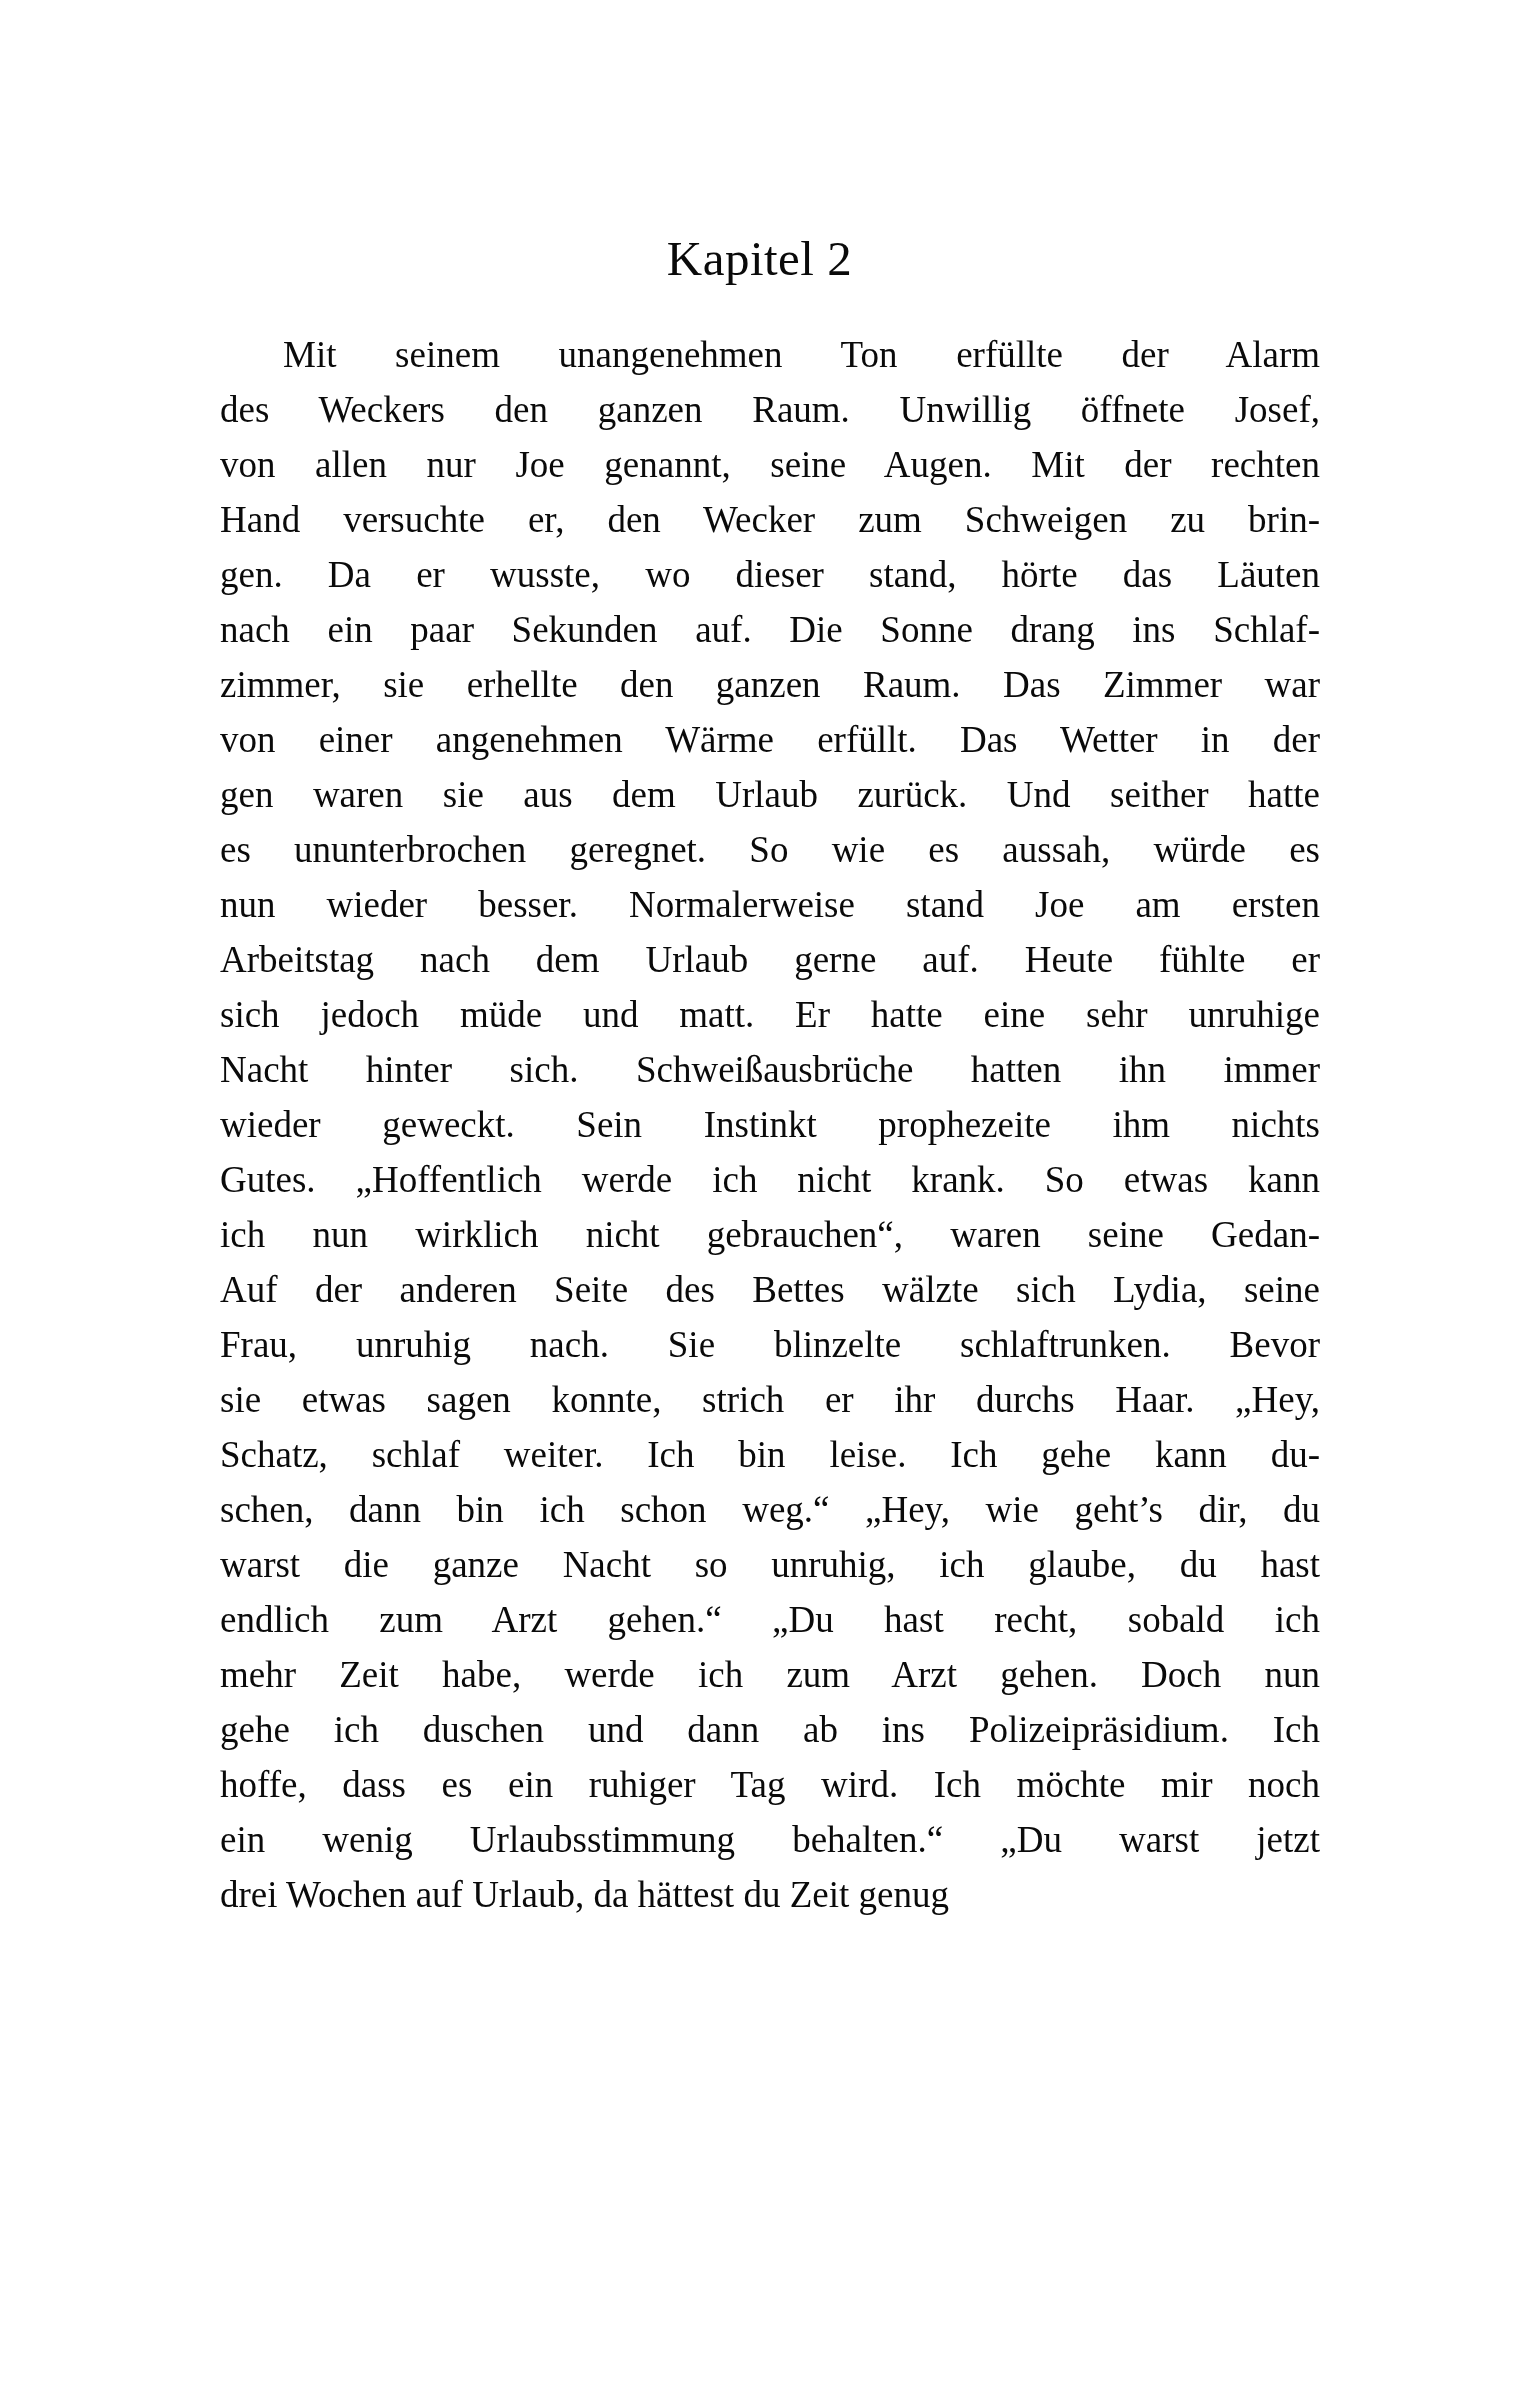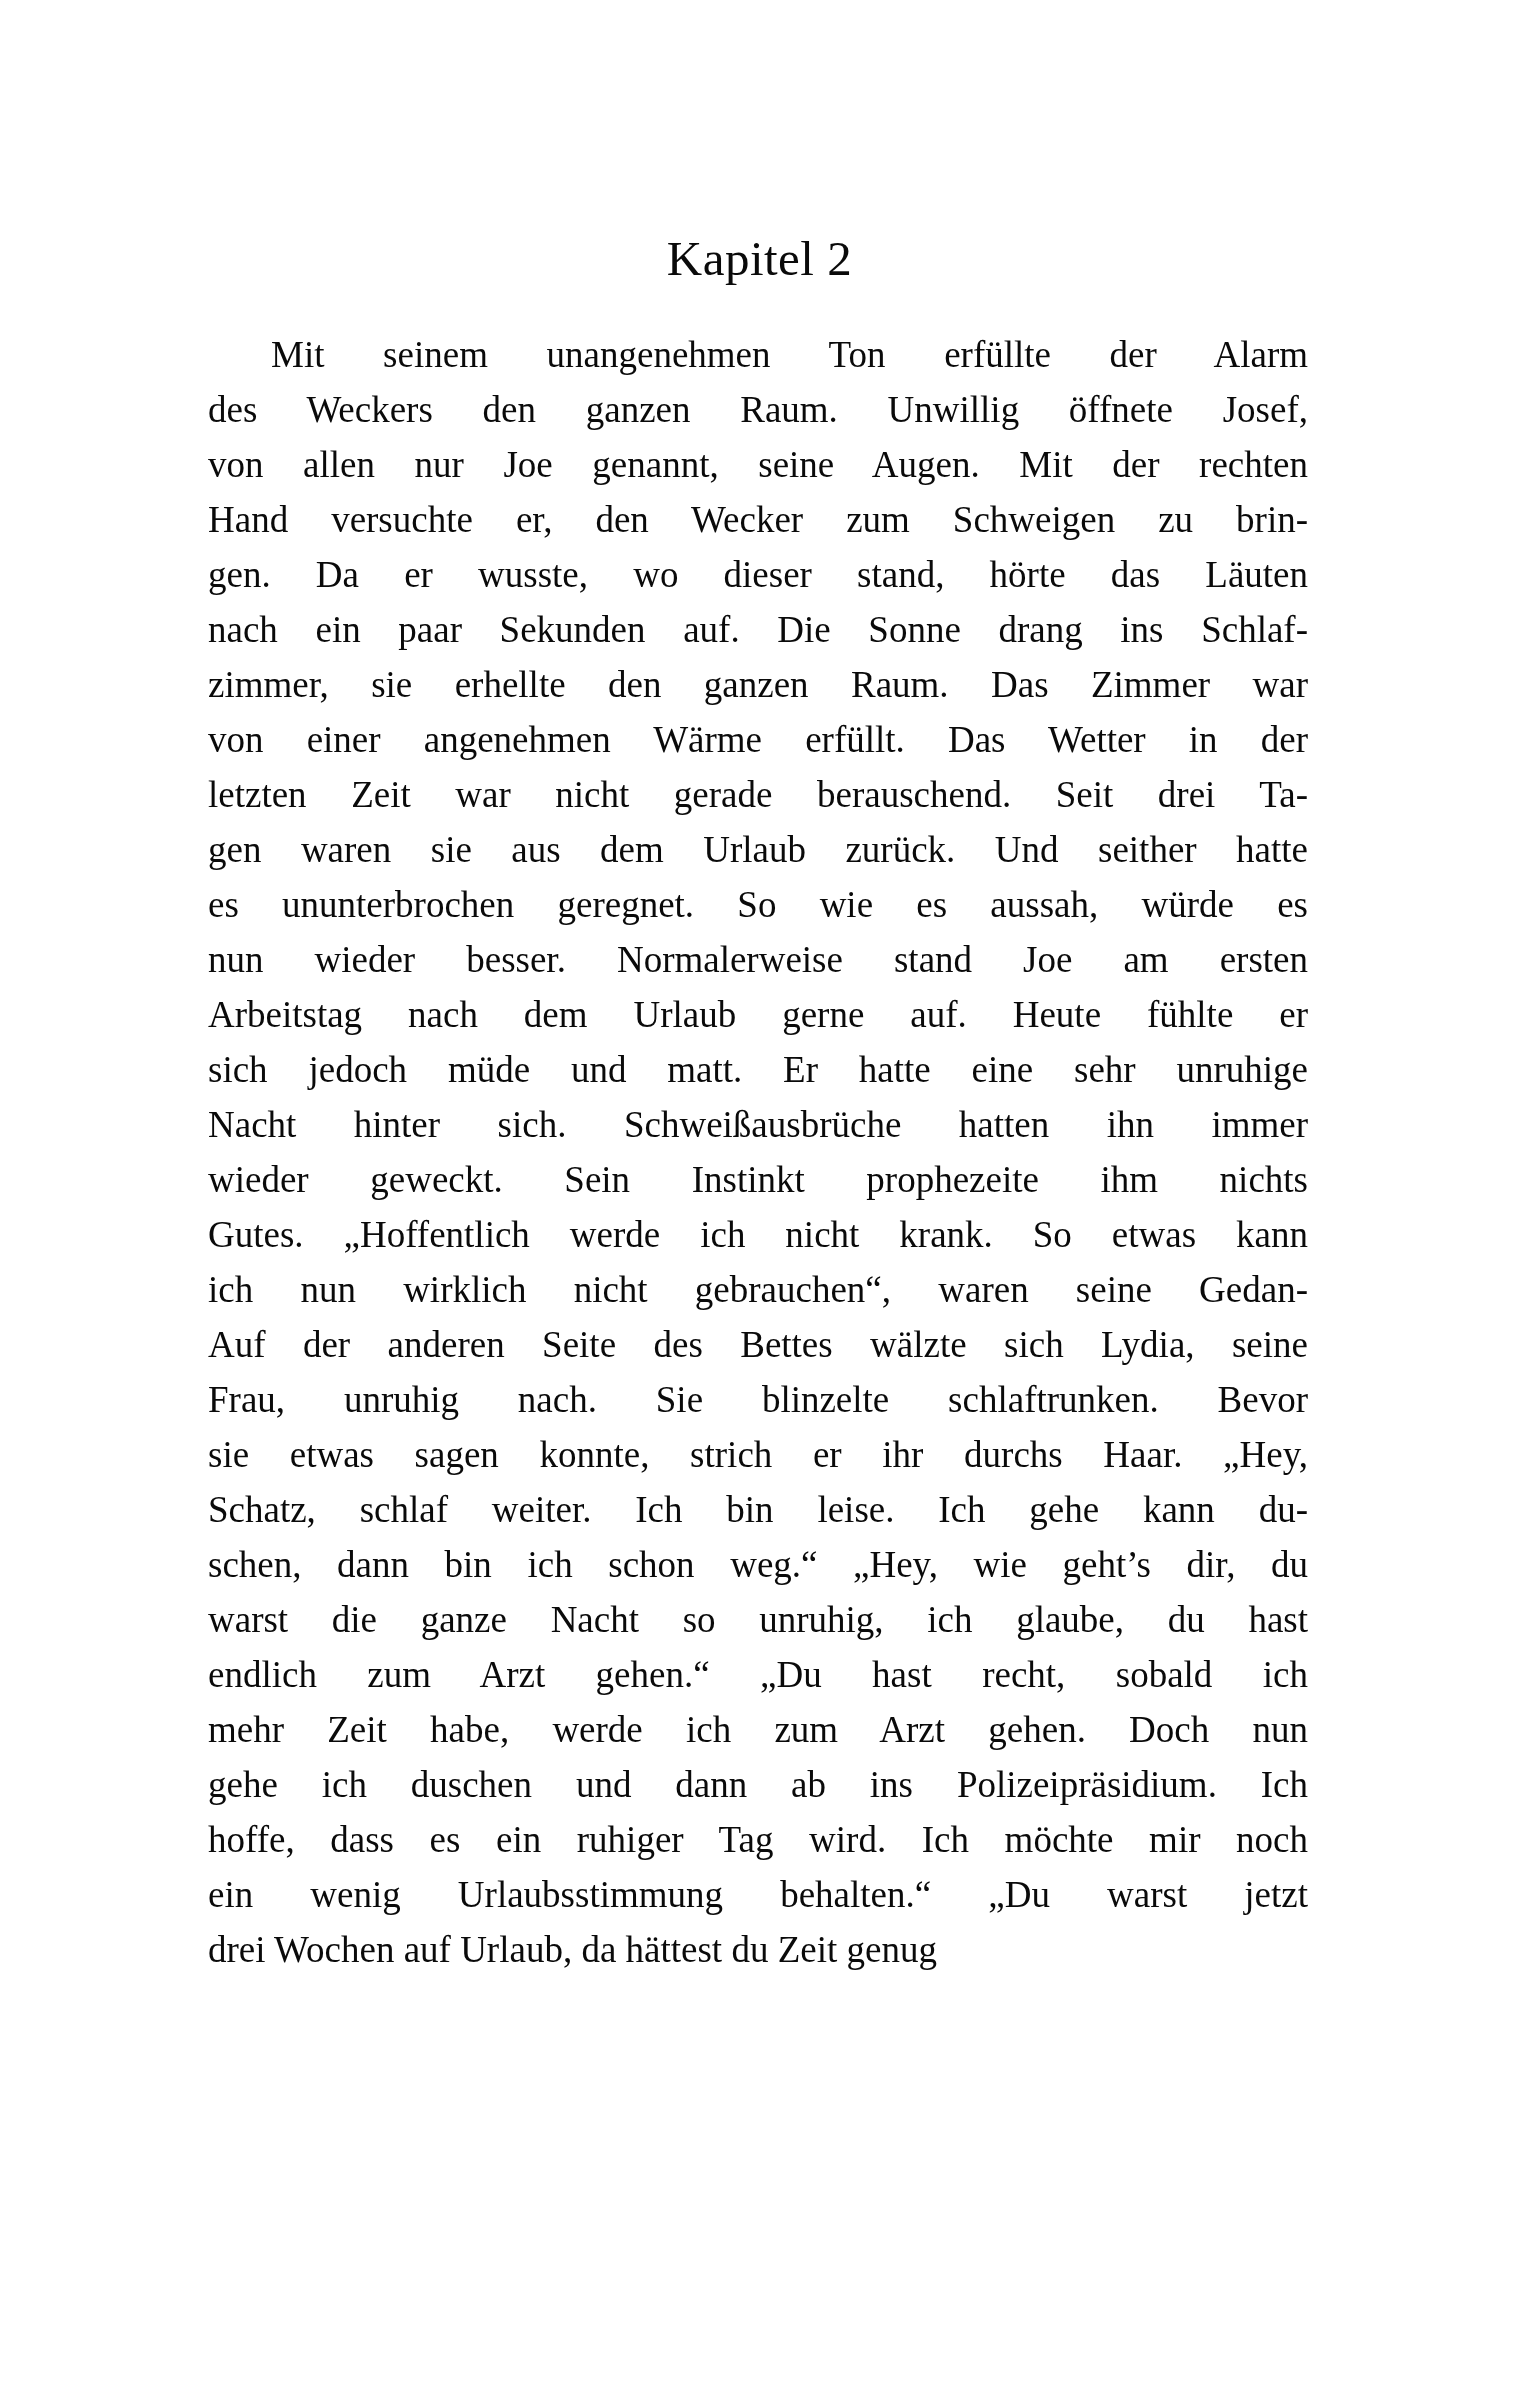--- a/index.html
+++ b/index.html
@@ -22,21 +22,21 @@
     left: 0;
     width: 100%;
     margin: 0;
     text-align: center;
     font-size: 49px;
     font-weight: 400;
     letter-spacing: 0.5px;
   }
   .text-block {
     position: absolute;
-    left: 208px;
+    left: 220px;
     top: 327px;
     width: 1100px;
     font-size: 37px;
     line-height: 55px;
   }
   .line {
     text-align: justify;
     text-align-last: justify;
     white-space: normal;
   }
@@ -61,21 +61,20 @@
 
   <div class="text-block">
       <div class="line first">Mit seinem unangenehmen Ton erfüllte der Alarm</div>
       <div class="line">des Weckers den ganzen Raum. Unwillig öffnete Josef,</div>
       <div class="line">von allen nur Joe genannt, seine Augen. Mit der rechten</div>
       <div class="line">Hand versuchte er, den Wecker zum Schweigen zu brin-</div>
       <div class="line">gen. Da er wusste, wo dieser stand, hörte das Läuten</div>
       <div class="line">nach ein paar Sekunden auf. Die Sonne drang ins Schlaf-</div>
       <div class="line">zimmer, sie erhellte den ganzen Raum. Das Zimmer war</div>
       <div class="line">von einer angenehmen Wärme erfüllt. Das Wetter in der</div>
-      <div class="line">letzten Zeit war nicht gerade berauschend. Seit drei Ta-</div>
       <div class="line">gen waren sie aus dem Urlaub zurück. Und seither hatte</div>
       <div class="line">es ununterbrochen geregnet. So wie es aussah, würde es</div>
       <div class="line">nun wieder besser. Normalerweise stand Joe am ersten</div>
       <div class="line">Arbeitstag nach dem Urlaub gerne auf. Heute fühlte er</div>
       <div class="line">sich jedoch müde und matt. Er hatte eine sehr unruhige</div>
       <div class="line">Nacht hinter sich. Schweißausbrüche hatten ihn immer</div>
       <div class="line">wieder geweckt. Sein Instinkt prophezeite ihm nichts</div>
       <div class="line">Gutes. „Hoffentlich werde ich nicht krank. So etwas kann</div>
       <div class="line">ich nun wirklich nicht gebrauchen“, waren seine Gedan-</div>
       <div class="line">Auf der anderen Seite des Bettes wälzte sich Lydia, seine</div>

